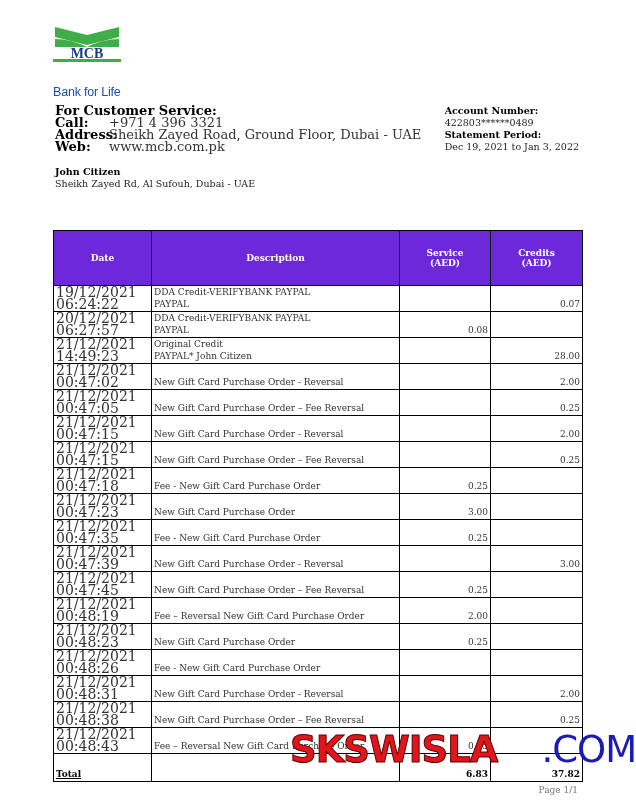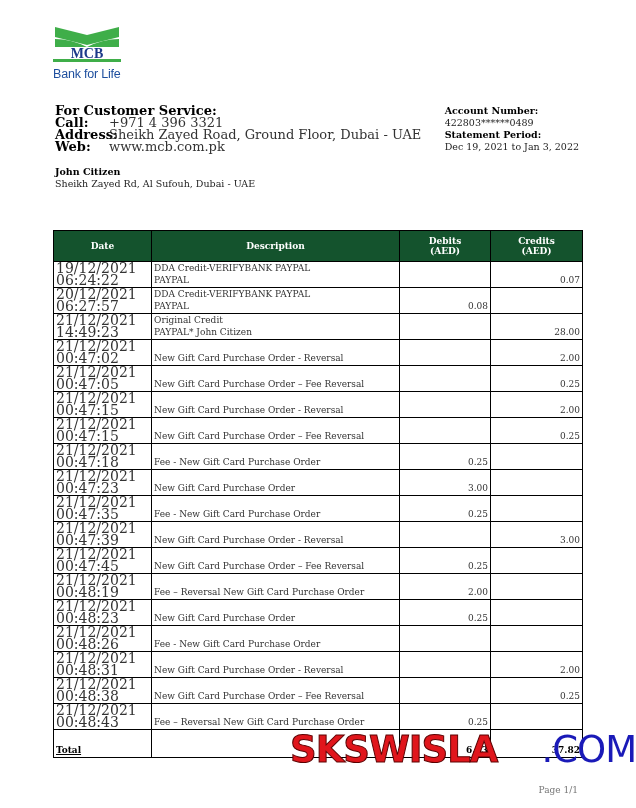--- a/index.html
+++ b/index.html
@@ -5,39 +5,39 @@
   html, body { margin: 0; padding: 0; }
   body {
     width: 636px; height: 808px; background: #ffffff; position: relative;
     font-family: "DejaVu Serif", "Liberation Serif", serif; color: #222;
     overflow: hidden;
   }
   .logo { position: absolute; left: 53px; top: 25px; width: 68px; }
   .logo-mark { width: 68px; height: 38px; display: block; }
   .logo-tagline {
     font-family: "Liberation Sans", sans-serif; font-size: 12.5px; color: #1d4e9e;
-    margin-top: 4px; letter-spacing: -0.2px; white-space: nowrap;
+    margin-top: 22px; letter-spacing: -0.2px; white-space: nowrap;
   }
   .cs-block { position: absolute; left: 55px; top: 105px; font-size: 13px; line-height: 12px; }
   .cs-block .bold { font-weight: bold; color: #000; }
   .cs-row { display: flex; }
   .cs-label { width: 54px; font-weight: bold; color: #000; }
   .cs-val { color: #333; }
   .acct-block { position: absolute; right: 57px; top: 105px; font-size: 9.5px; line-height: 12px; }
   .acct-block .bold { font-weight: bold; color: #000; }
   .customer { position: absolute; left: 55px; top: 166px; font-size: 9.5px; line-height: 12px; }
   .customer .name { font-weight: bold; color: #000; }
 
   table.stmt {
     position: absolute; left: 53px; top: 230px; width: 529px;
     border-collapse: collapse; font-size: 9px; table-layout: fixed;
   }
   table.stmt th {
-    background: #14532d; color: #fff; font-weight: bold; font-size: 9px;
-    border: 1.5px solid #000; height: 22px; line-height: 10px; padding: 4px 2px;
+    background: #6d28d9; color: #fff; font-weight: bold; font-size: 9px;
+    border: 1.5px solid #000; height: 22px; line-height: 10px; padding: 16px 2px;
   }
   table.stmt td {
     border: 1.5px solid #000; height: 24px; vertical-align: bottom;
     padding: 0 2px 1px 2px; line-height: 12px; color: #333;
   }
   td.date { font-size: 14px; }
   td.num { text-align: right; }
   tr.total td { font-weight: bold; color: #000; height: 26px; }
   tr.total td.lbl { text-decoration: underline; }
 
@@ -96,21 +96,21 @@
   <colgroup>
     <col style="width:98px">
       <col style="width:248px">
       <col style="width:91px">
       <col style="width:92px">
   </colgroup>
   <thead>
     <tr>
       <th>Date</th>
       <th>Description</th>
-      <th><span>Debits</span><br><span>(AED)</span></th>
+      <th><span>Service</span><br><span>(AED)</span></th>
       <th><span>Credits</span><br><span>(AED)</span></th>
     </tr>
   </thead>
   <tbody id="tx-body">
       <tr>
         <td class="date">
           <div>19/12/2021</div>
           <div>06:24:22</div>
         </td>
         <td>

